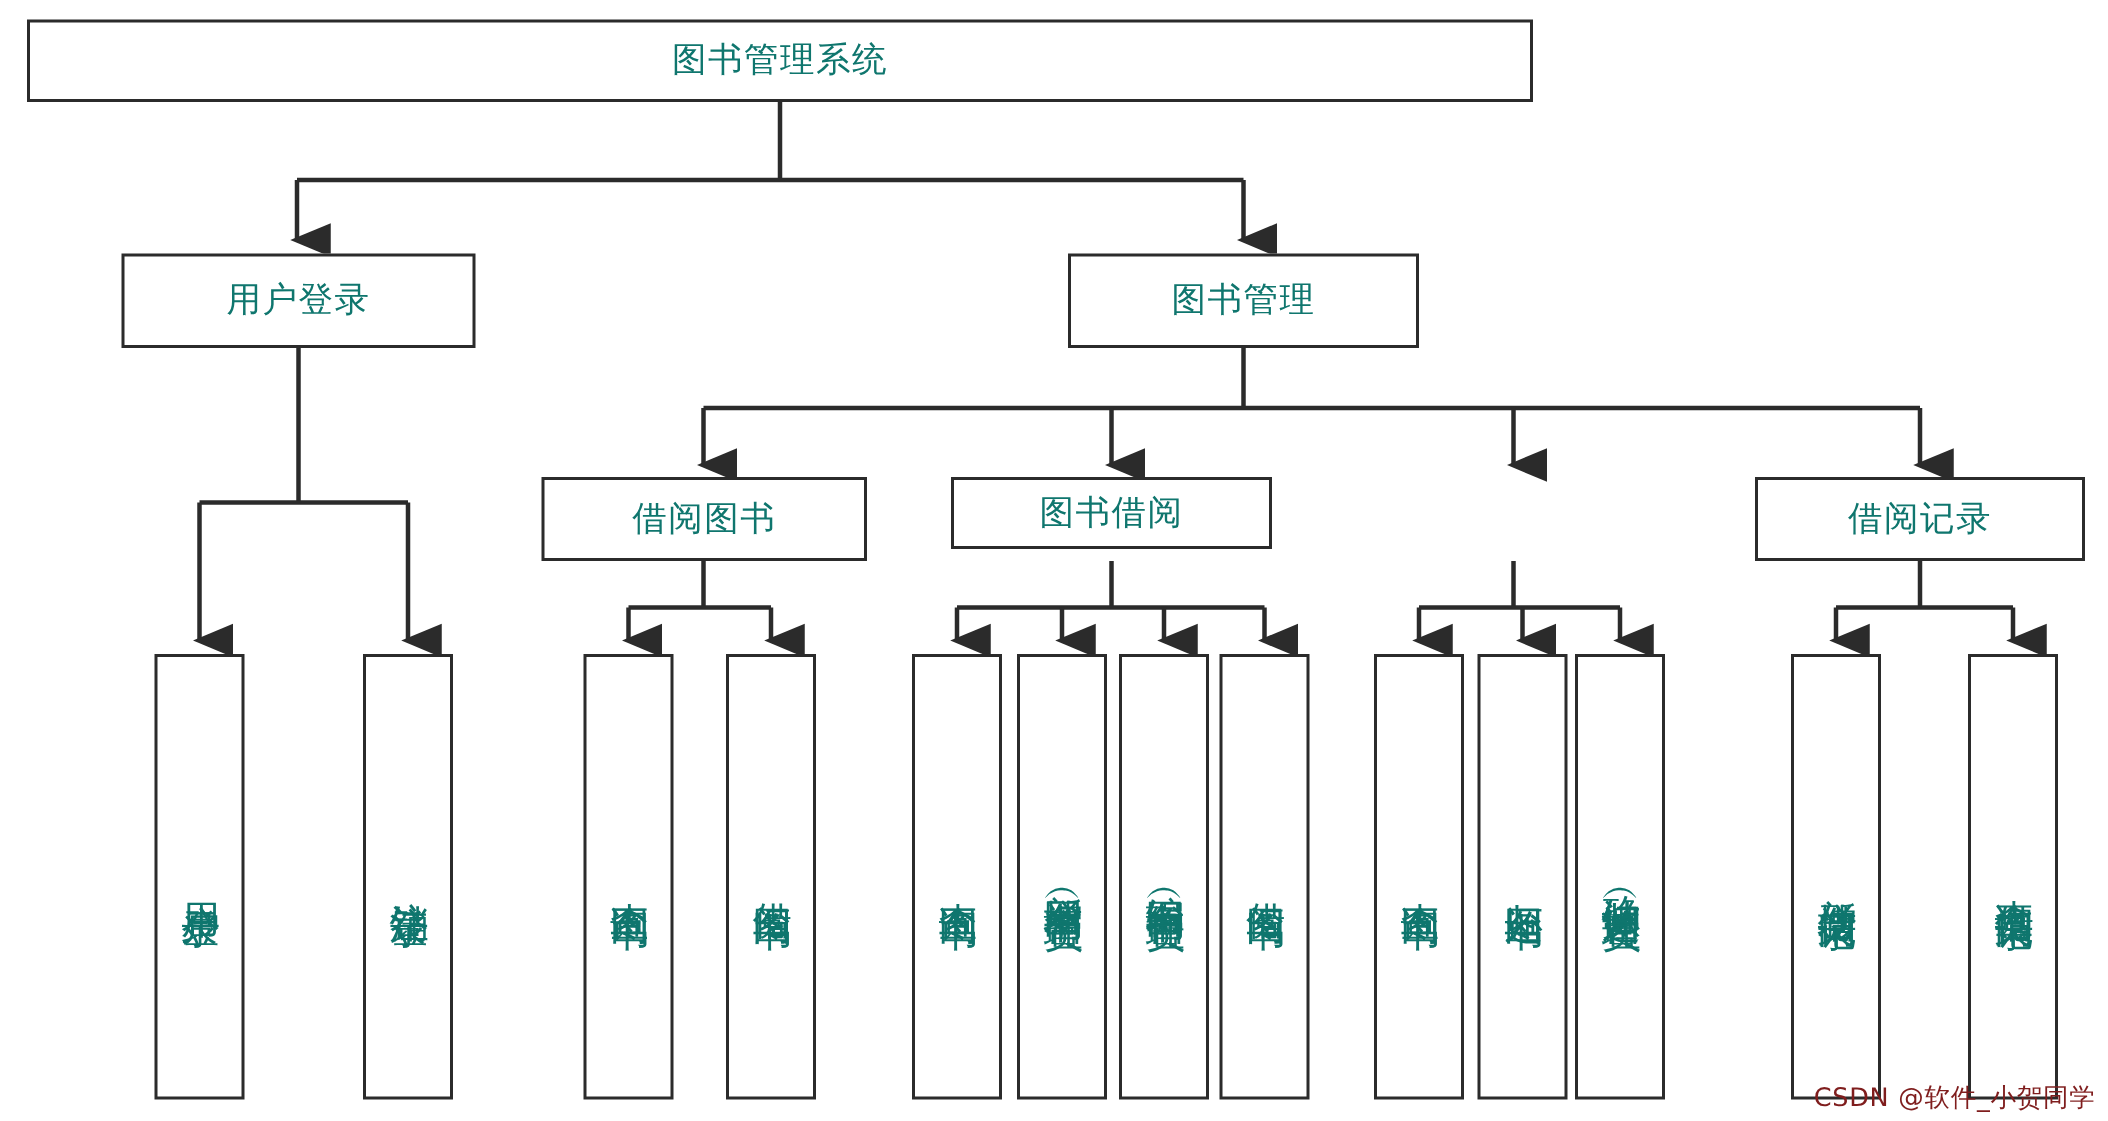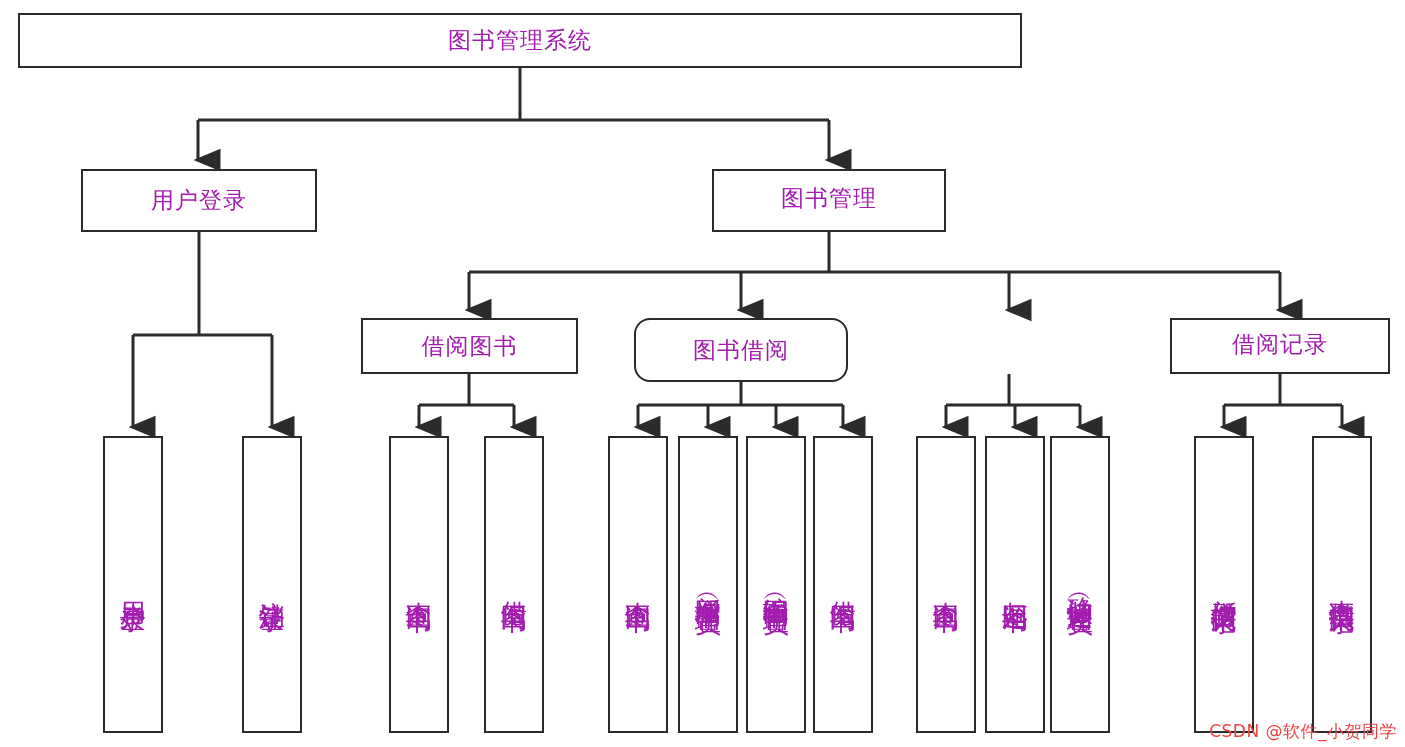--- a/index.html
+++ b/index.html
@@ -26,21 +26,21 @@
     pointer-events: none;
   }
   .node {
     position: absolute;
     box-sizing: border-box;
     background: #ffffff;
     border: 2px solid #2b2b2b;
     display: flex;
     align-items: center;
     justify-content: center;
-    color: #a21caf;
+    color: #0f766e;
   }
   .node-h {
     font-size: 23px;
     letter-spacing: 1px;
     line-height: 1.15;
     white-space: nowrap;
   }
   .node-v {
     writing-mode: vertical-rl;
     text-orientation: upright;
@@ -50,21 +50,21 @@
     padding: 4px 0;
     align-items: center;
     justify-content: center;
     text-align: center;
   }
   .watermark {
     position: absolute;
     right: 8px;
     bottom: 4px;
     font-size: 17px;
-    color: #ef4444;
+    color: #7f1d1d;
     letter-spacing: 0.5px;
     white-space: nowrap;
   }
 </style>
 </head>
 <body>
 
 <div id="canvas">
 
   <svg class="edges" viewBox="0 0 1405 747" xmlns="http://www.w3.org/2000/svg">
@@ -118,31 +118,31 @@
     </g>
   </svg>
 
   <div class="node node-h" style="left:18px; top:13px; width:1004px; height:55px;">
     <span>图书管理系统</span>
   </div>
 
   <div class="node node-h" style="left:81px; top:169px; width:236px; height:63px;">
     <span>用户登录</span>
   </div>
-  <div class="node node-h" style="left:712px; top:169px; width:234px; height:63px;font-family:Liberation Mono, monospace;">
+  <div class="node node-h" style="left:712px; top:169px; width:234px; height:63px;">
     <span>图书管理</span>
   </div>
 
   <div class="node node-h" style="left:361px; top:318px; width:217px; height:56px;">
     <span>借阅图书</span>
   </div>
-  <div class="node node-h" style="left:634px; top:318px; width:214px; height:64px;border-radius:16px;">
+  <div class="node node-h" style="left:634px; top:318px; width:214px; height:48px;">
     <span>图书借阅</span>
   </div>
-  <div class="node node-h" style="left:1170px; top:318px; width:220px; height:56px;font-family:Liberation Mono, monospace;">
+  <div class="node node-h" style="left:1170px; top:318px; width:220px; height:56px;">
     <span>借阅记录</span>
   </div>
 
   <div class="node node-v" style="left:103px; top:436px; width:60px; height:297px;">
     <span>用户登录</span>
   </div>
   <div class="node node-v" style="left:242px; top:436px; width:60px; height:297px;">
     <span>注销登录</span>
   </div>
 

